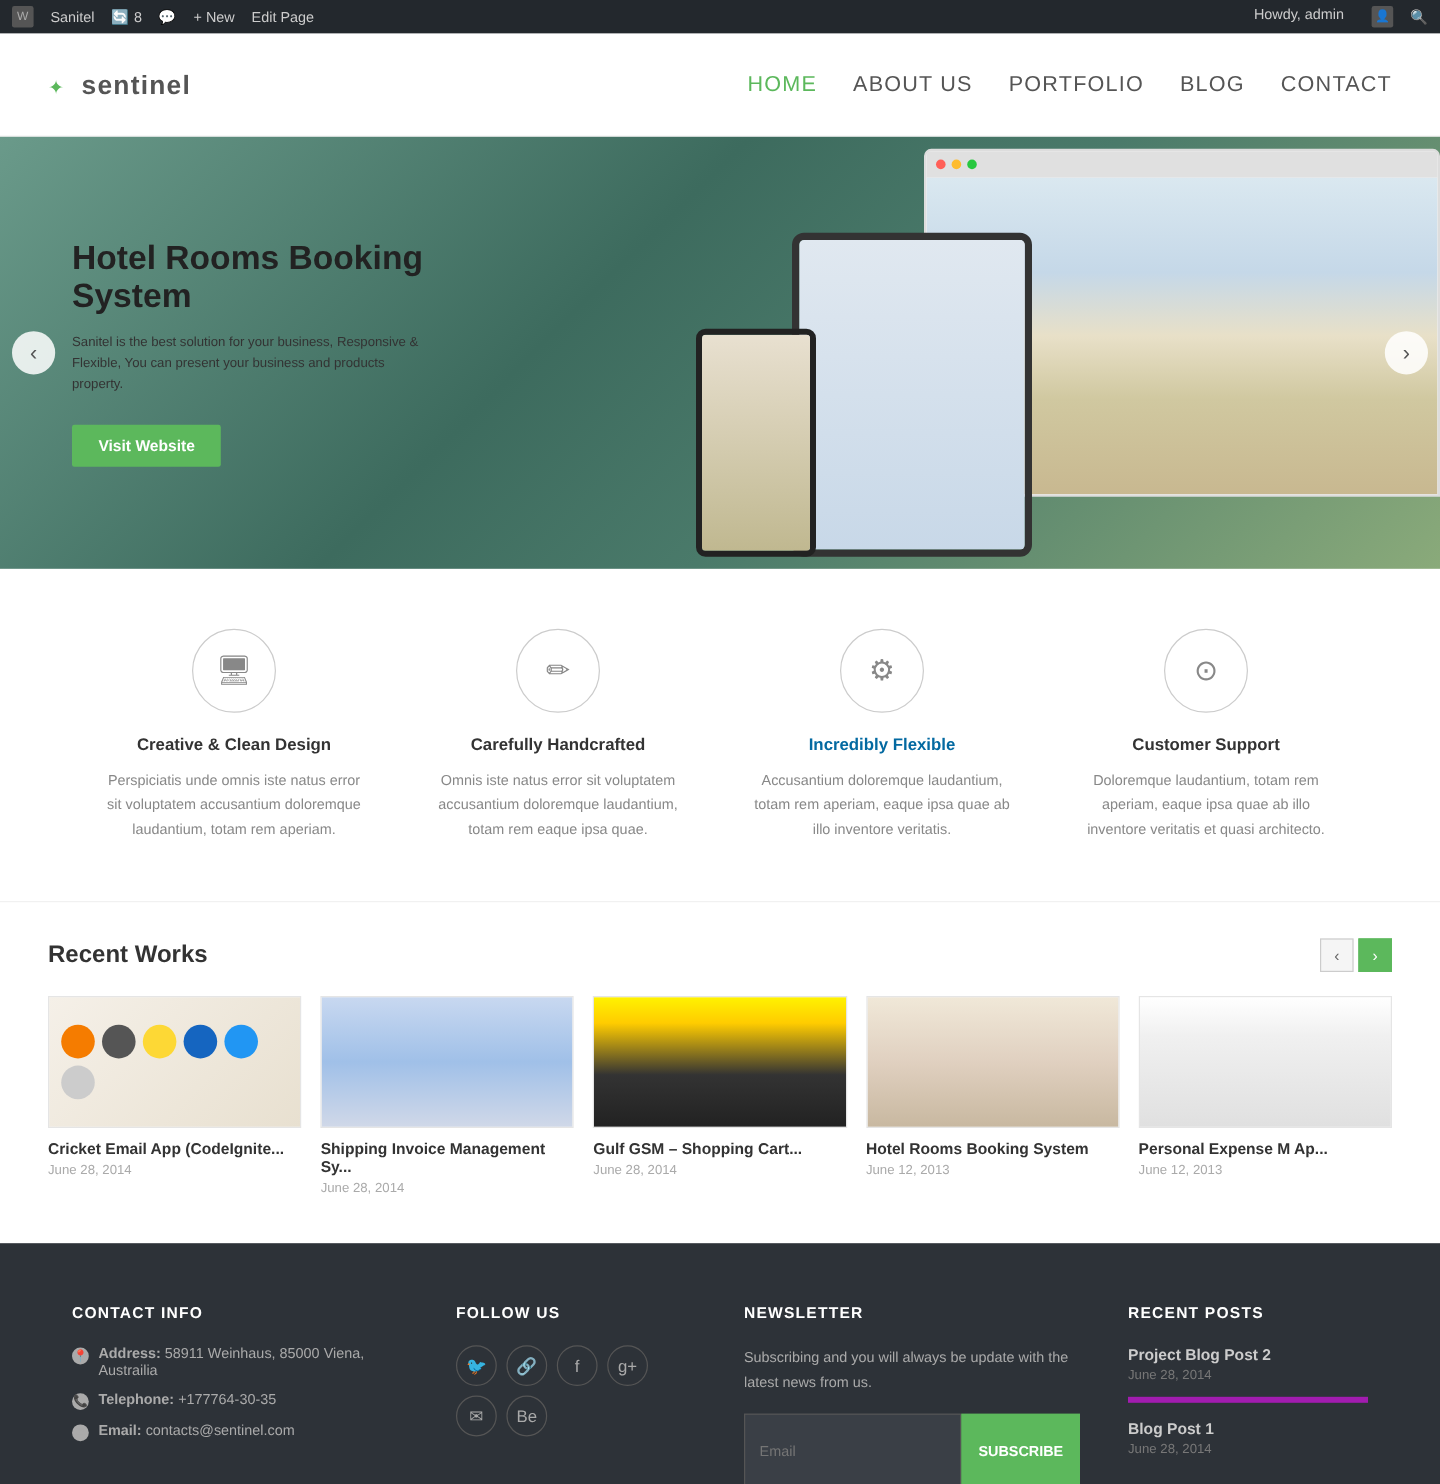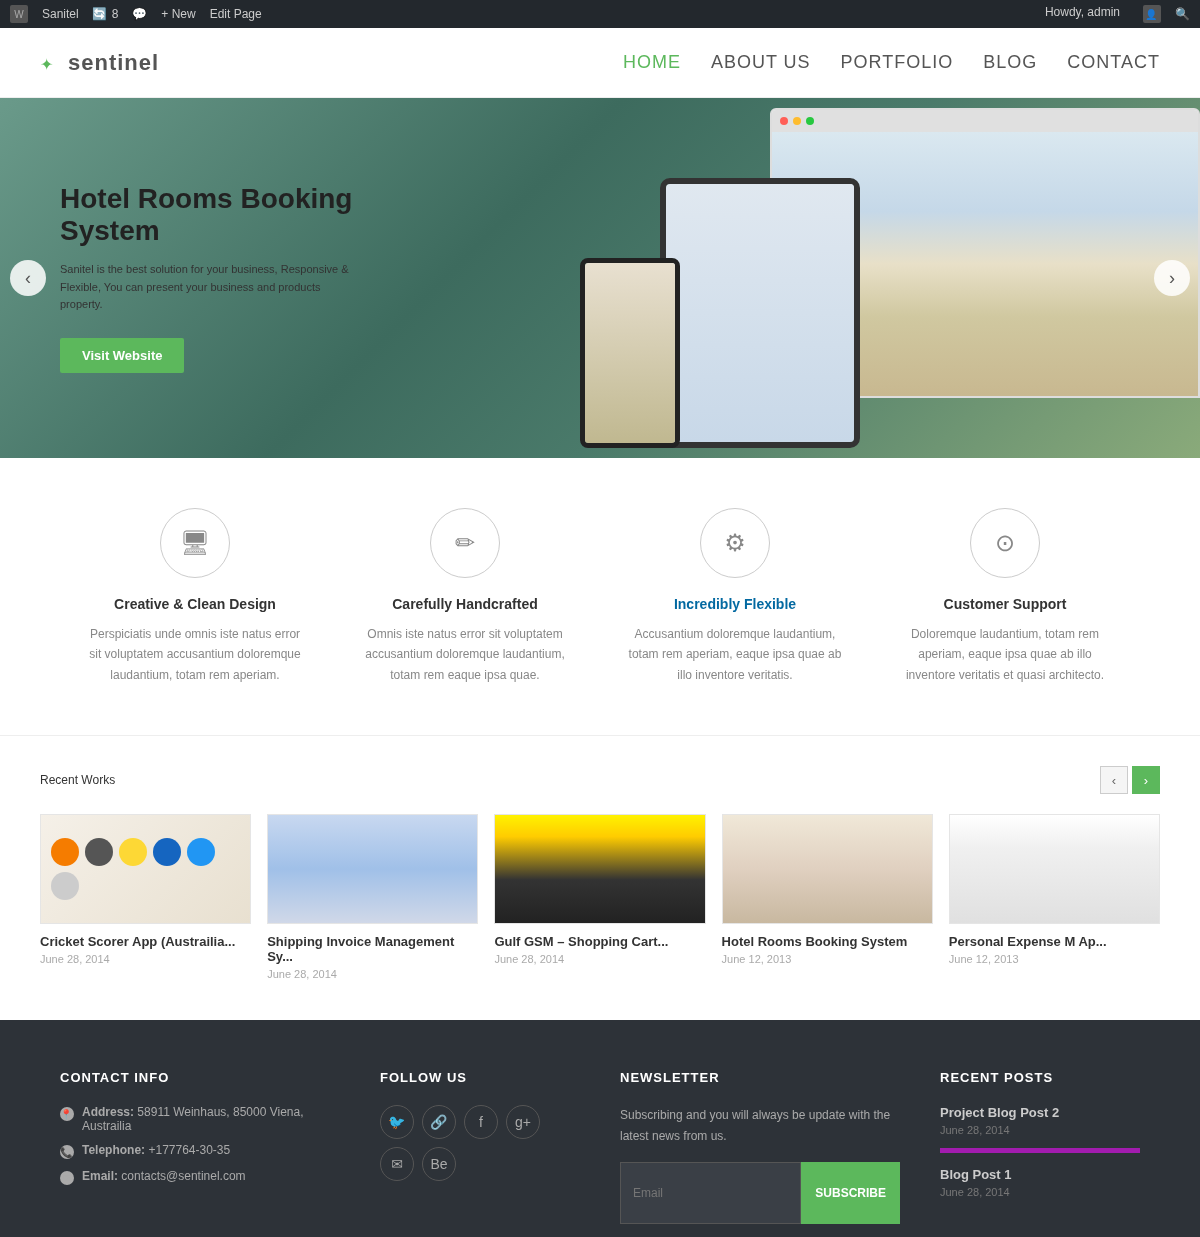--- a/index.html
+++ b/index.html
@@ -17,21 +17,21 @@
       gap: 14px;
     }
     .admin-bar .spacer { flex: 1; }
     .admin-bar .howdy { display: flex; align-items: flex-start; gap: 23px; }
     .admin-bar .wp-icon { width: 18px; height: 18px; background: #555; border-radius: 2px; display: flex; align-items: center; justify-content: center; color: #aaa; font-size: 10px; }
     .admin-bar-item { display: flex; align-items: center; gap: 4px; cursor: pointer; }
 
     
     .site-header {
       background: #fff;
-      height: 70px;
+      height: 86px;
       display: flex;
       align-items: center;
       padding: 0 40px;
       border-bottom: 1px solid #eee;
     }
     .site-logo { display: flex; align-items: center; gap: 6px; margin-right: auto; }
     .logo-text { font-size: 22px; font-weight: bold; color: #555; letter-spacing: 1px; }
     .site-nav { display: flex; gap: 30px; align-items: center; }
     .site-nav a { text-decoration: none; color: #555; font-size: 18px; font-weight: 400; letter-spacing: 1px; text-transform: uppercase; }
     .site-nav a.active { color: #5cb85c; }
@@ -161,21 +161,21 @@
       font-size: 24px;
       color: #888;
     }
     .feature-title { font-size: 14px; font-weight: bold; color: #333; margin-bottom: 12px; }
     .feature-title.green { color: #0369a1; }
     .feature-desc { font-size: 12px; color: #888; line-height: 1.7; text-align: center; }
 
     
     .recent-works-section { padding: 30px 40px 40px; background: #fff; }
     .section-header { display: flex; align-items: center; justify-content: space-between; margin-bottom: 20px; }
-    .section-title { font-size: 12px; font-weight: normal; color: #333; }
+    .section-title { font-size: 20px; font-weight: bold; color: #333; }
     .works-nav { display: flex; gap: 4px; }
     .works-nav-btn {
       width: 28px; height: 28px;
       display: flex; align-items: center; justify-content: center;
       border: 1px solid #ccc;
       cursor: pointer;
       font-size: 13px;
       background: #f5f5f5;
       color: #666;
     }
@@ -357,21 +357,21 @@
       <div class="work-thumb work-thumb-1">
         <div class="thumb-circles">
           <div class="thumb-circle c1"></div>
           <div class="thumb-circle c2"></div>
           <div class="thumb-circle c3"></div>
           <div class="thumb-circle c4"></div>
           <div class="thumb-circle c5"></div>
           <div class="thumb-circle c6"></div>
         </div>
       </div>
-      <div class="work-title">Cricket Scorer App (Austrailia...</div>
+      <div class="work-title">Cricket Email App (CodeIgnite...</div>
       <div class="work-date">June 28, 2014</div>
     </div>
     <div class="work-item">
       <div class="work-thumb work-thumb-2"></div>
       <div class="work-title">Shipping Invoice Management Sy...</div>
       <div class="work-date">June 28, 2014</div>
     </div>
     <div class="work-item">
       <div class="work-thumb work-thumb-3"></div>
       <div class="work-title">Gulf GSM – Shopping Cart...</div>

